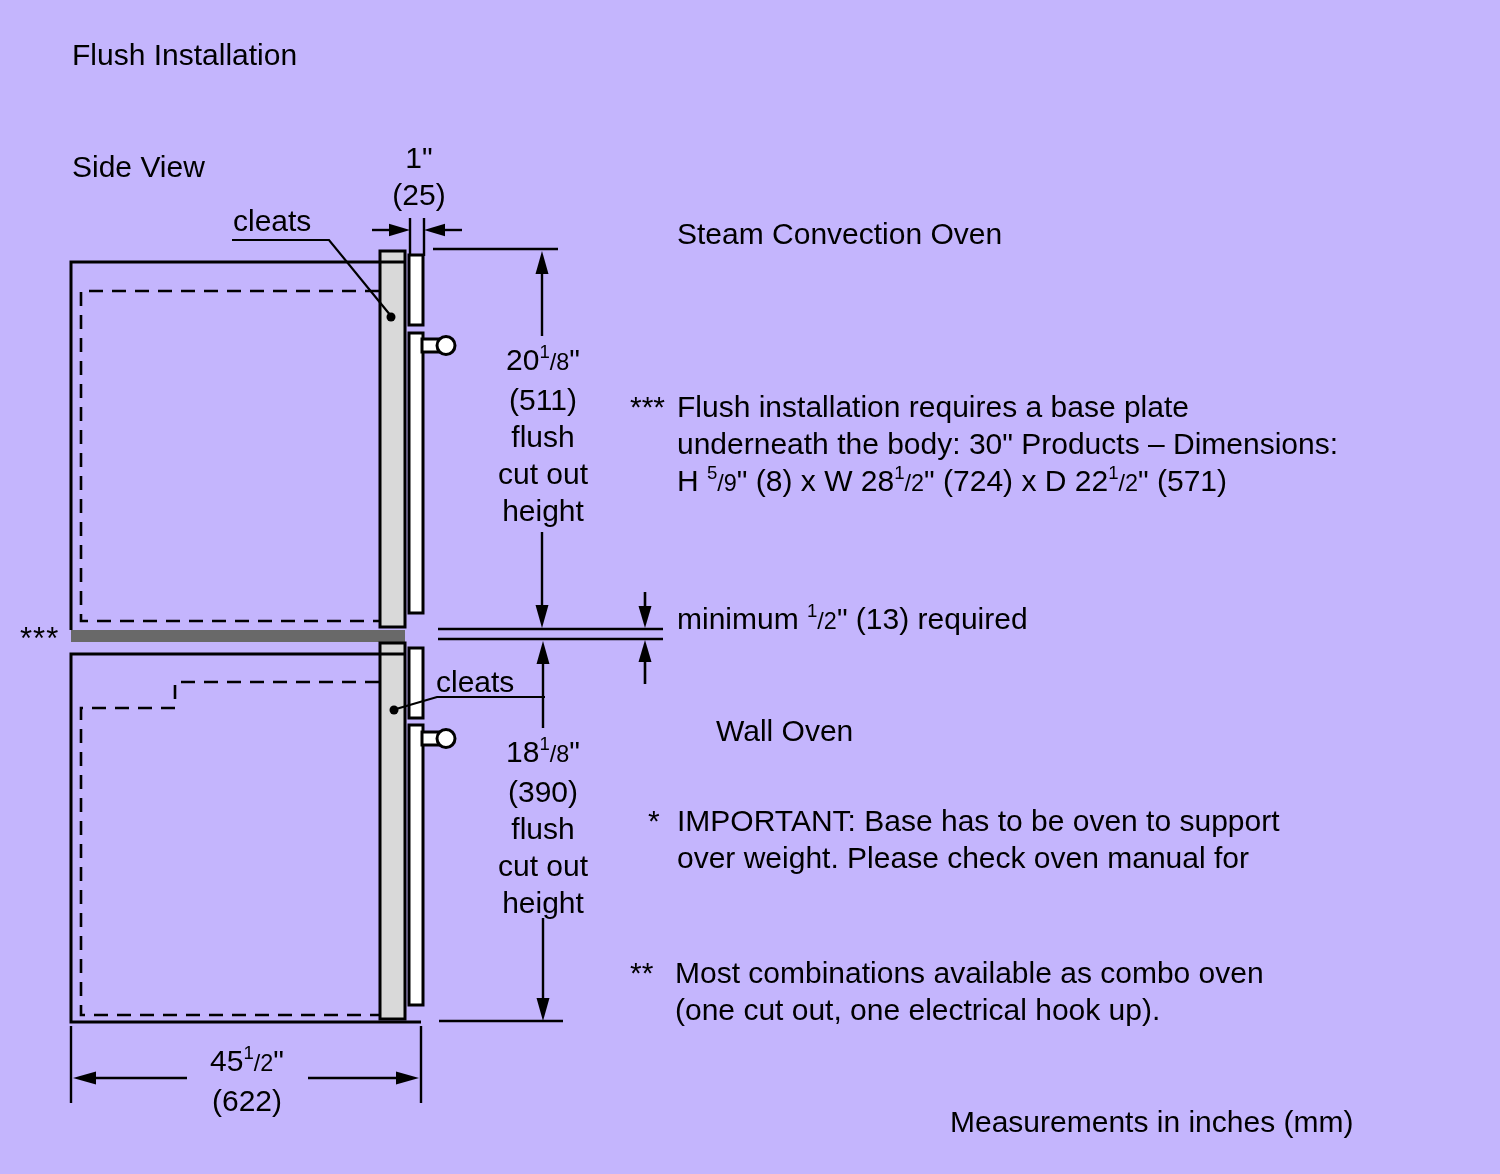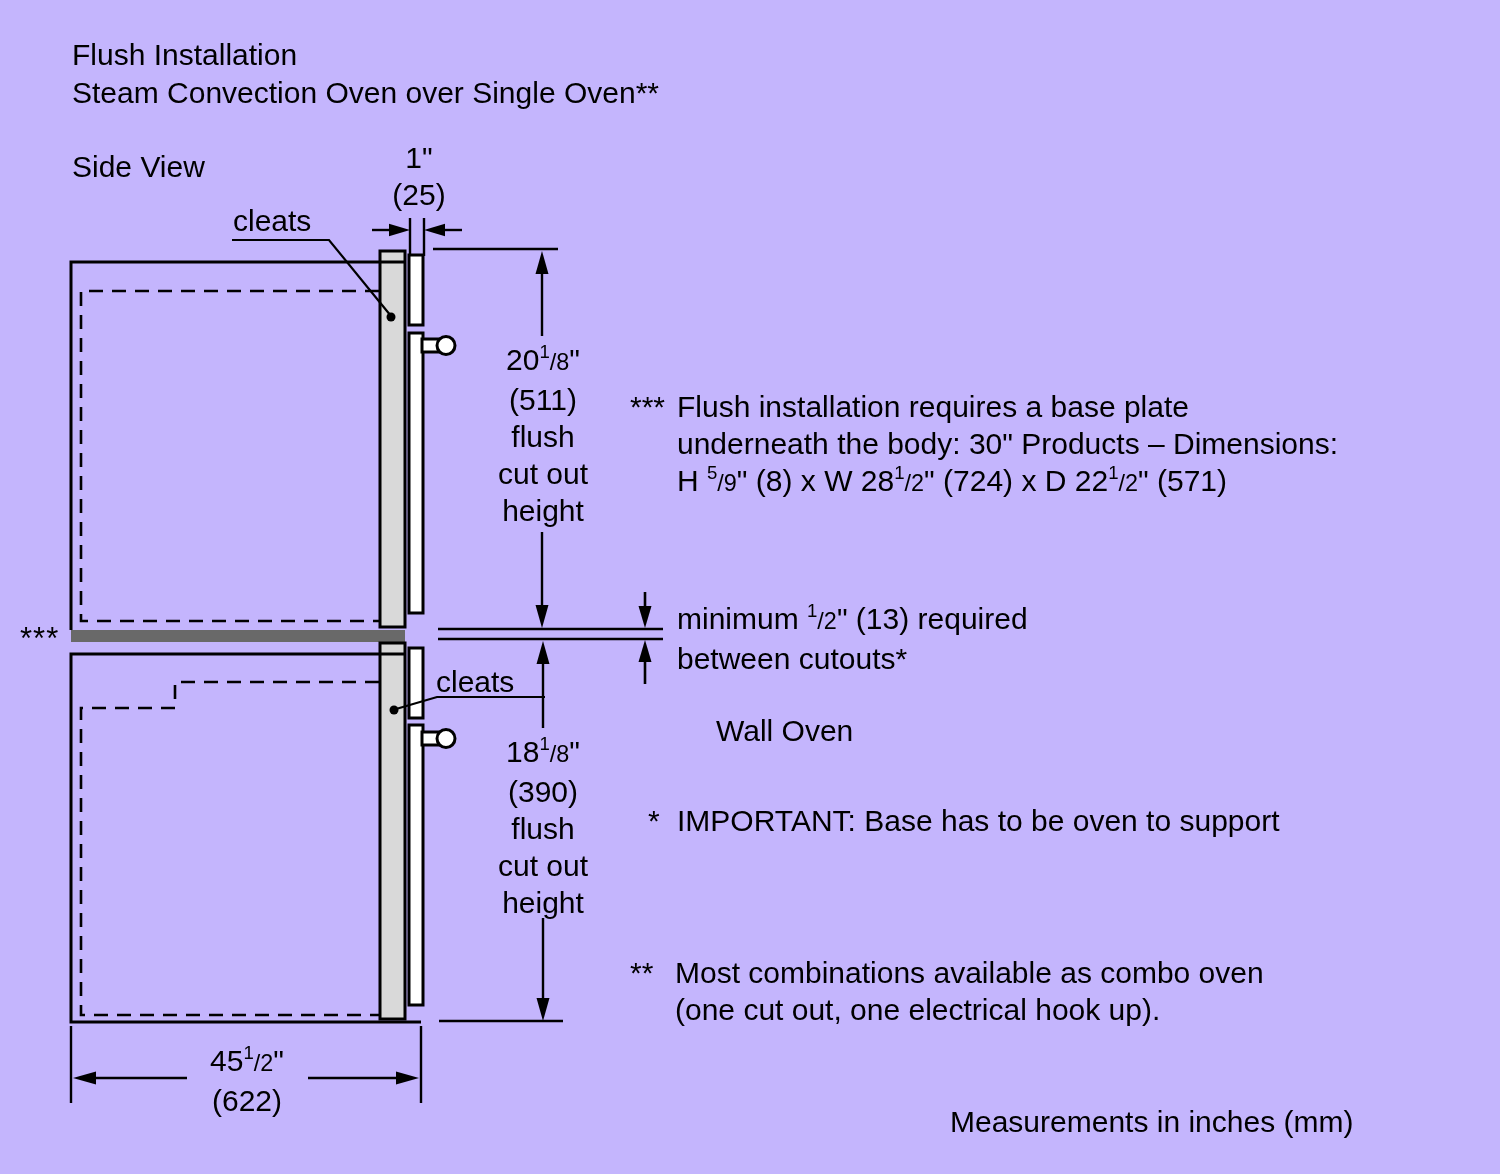--- a/index.html
+++ b/index.html
@@ -109,71 +109,71 @@
       <circle cx="391" cy="317" r="4.5" stroke="none"></circle>
     </g>
     <g stroke="#000" stroke-width="2.2" fill="#000">
       <path fill="none" d="M545,697 H437 L396,709"></path>
       <circle cx="394" cy="710" r="4.5" stroke="none"></circle>
     </g>
   </svg>
 
   <div class="txt" style="left:72px;top:36px;line-height:38px">
     <div>Flush Installation</div>
-    <div>Steam Convection Oven over Single Oven**</div>
   </div>
 
   <div class="txt" style="left:72px;top:148px">Side View</div>
 
   <div class="txt center" style="left:369px;top:139px;width:100px">
     <div><span>1"</span></div>
     <div><span>(25)</span></div>
   </div>
 
   <div class="txt" style="left:233px;top:202px">cleats</div>
 
+  <div class="txt" style="left:677px;top:215px">Steam Convection Oven</div>
 
   <div class="txt center" style="left:443px;top:341px;width:200px">
     <div><span>20</span><span class="seg-sup">1</span><span class="seg-small">/8</span><span>"</span></div>
     <div><span>(511)</span></div>
     <div><span>flush</span></div>
     <div><span>cut out</span></div>
     <div><span>height</span></div>
   </div>
 
   <div class="note" style="left:630px;top:388px">
     <span class="star" style="width:47px">***</span>
     <div>
       <div><span>Flush installation requires a base plate</span></div>
       <div><span>underneath the body: 30" Products – Dimensions:</span></div>
       <div><span>H </span><span class="seg-sup">5</span><span class="seg-small">/9</span><span>" (8) x W 28</span><span class="seg-sup">1</span><span class="seg-small">/2</span><span>" (724) x D 22</span><span class="seg-sup">1</span><span class="seg-small">/2</span><span>" (571)</span></div>
     </div>
   </div>
 
   <div class="txt" style="left:677px;top:600px">
     <div><span>minimum </span><span class="seg-sup">1</span><span class="seg-small">/2</span><span>" (13) required</span></div>
-    <div><span>between cutouts*</span></div>
   </div>
 
   <div class="txt" style="left:436px;top:663px">cleats</div>
 
   <div class="txt" style="left:716px;top:712px">Wall Oven</div>
 
   <div class="txt center" style="left:443px;top:733px;width:200px">
     <div><span>18</span><span class="seg-sup">1</span><span class="seg-small">/8</span><span>"</span></div>
     <div><span>(390)</span></div>
     <div><span>flush</span></div>
     <div><span>cut out</span></div>
     <div><span>height</span></div>
   </div>
 
   <div class="note" style="left:648px;top:802px">
     <span class="star" style="width:29px">*</span>
     <div>
       <div><span>IMPORTANT: Base has to be oven to support</span></div>
+      <div><span>over weight. Please check oven manual for</span></div>
     </div>
   </div>
 
   <div class="note" style="left:630px;top:954px">
     <span class="star" style="width:45px">**</span>
     <div>
       <div><span>Most combinations available as combo oven</span></div>
       <div><span>(one cut out, one electrical hook up).</span></div>
     </div>
   </div>

